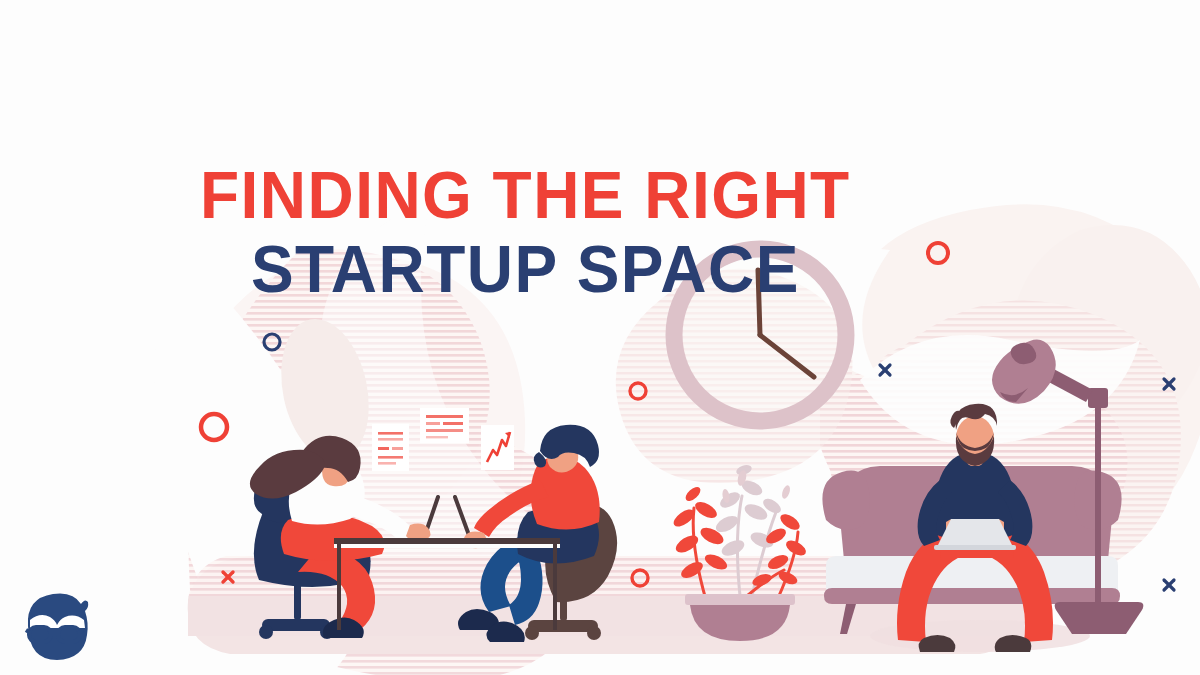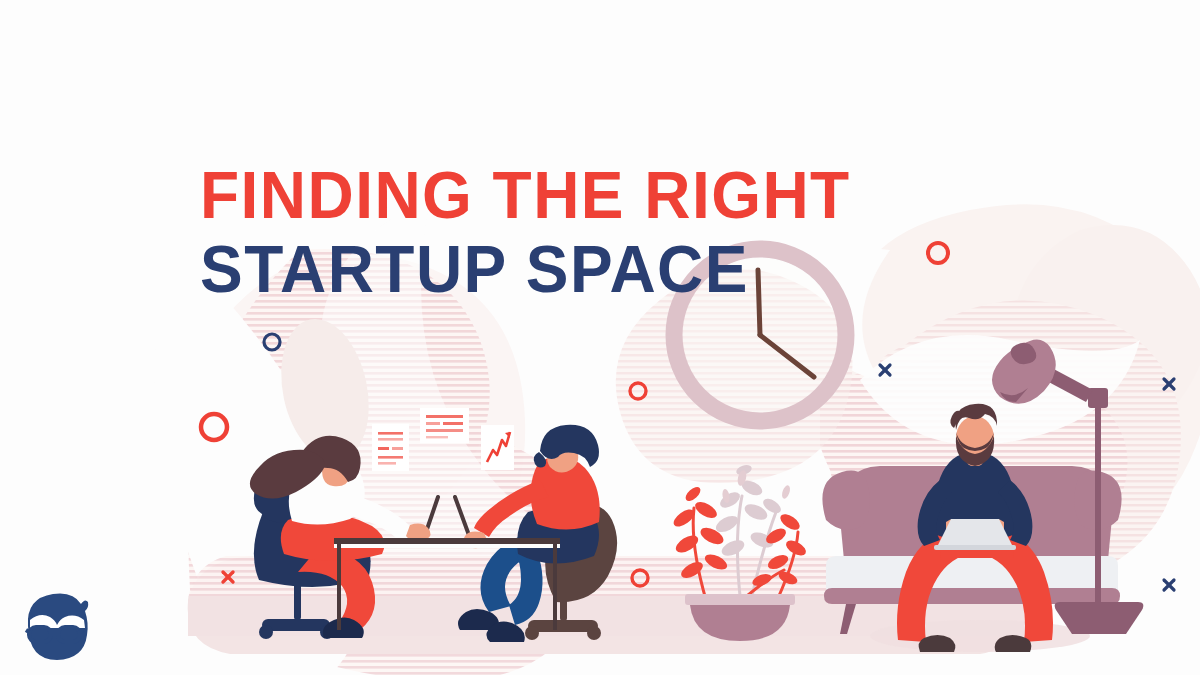--- a/index.html
+++ b/index.html
@@ -1,19 +1,19 @@
 <!DOCTYPE html>
 <html><head>
 <meta charset="utf-8">
 <style>
   html,body{margin:0;padding:0;background:#ffffff;}
   body{width:1200px;height:675px;overflow:hidden;font-family:"Liberation Sans",sans-serif;}
   #stage{position:relative;width:1200px;height:675px;background:#fdfdfd;overflow:hidden;}
   #art{position:absolute;left:0;top:0;width:1200px;height:675px;}
-  .headline{position:absolute;left:0;top:0;width:964px;height:675px;pointer-events:none;}
+  .headline{position:absolute;left:0;top:0;width:964px;height:675px;pointer-events:none;text-align:center;}
   .title-block{position:absolute;left:200px;top:163px;}
   .tline{display:block;font-family:"Liberation Sans",sans-serif;font-weight:700;
          font-size:66px;line-height:64px;letter-spacing:1.5px;margin:0;white-space:nowrap;
          transform:scaleX(0.97);transform-origin:left center;}
   .tline1{color:#ef4136;}
   .tline2{color:#2a3f72;margin-top:10px;}
   .logo{position:absolute;left:18px;top:586px;width:76px;height:76px;}
 </style>
 </head>
 <body>

